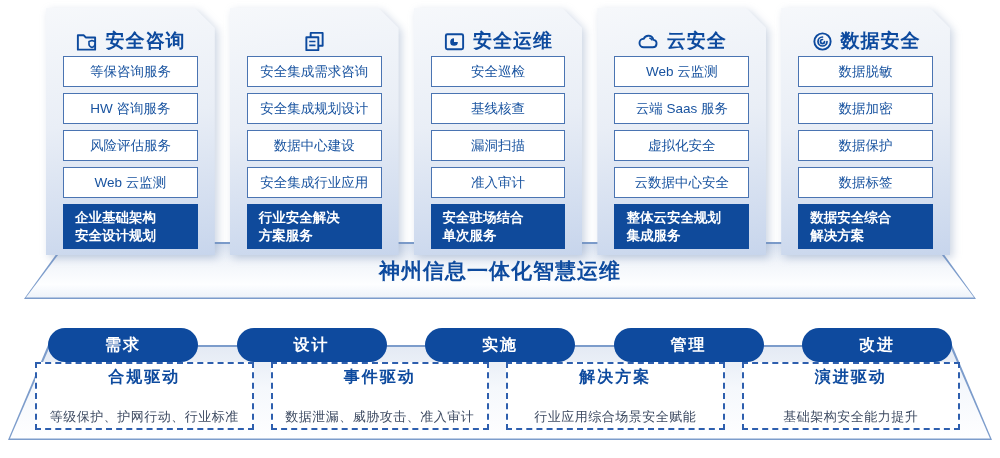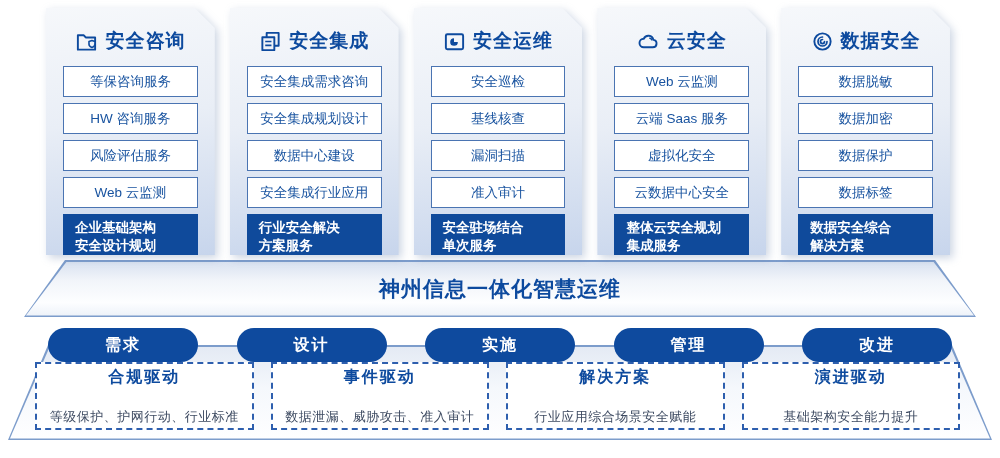--- a/index.html
+++ b/index.html
@@ -4,30 +4,30 @@
 <style>
   html,body{margin:0;padding:0;background:#fff;}
   body{font-family:"Liberation Sans","DejaVu Sans",sans-serif;}
   .stage{position:relative;width:1000px;height:458px;background:#fff;overflow:hidden;}
 
   
   .cards-row{position:absolute;top:8px;left:46px;width:904px;height:247px;display:flex;gap:15px;z-index:3;}
   .card{flex:1;filter:drop-shadow(3px 3px 4px rgba(110,135,175,.35));}
   .card-body{height:100%;clip-path:polygon(0 0,calc(100% - 20px) 0,100% 20px,100% 100%,0 100%);
     background:linear-gradient(172deg,#f6f8fb 0%,#e9eef6 45%,#c7d5ec 100%);padding-top:18px;box-sizing:border-box;}
-  .card-header{height:30px;display:flex;align-items:center;justify-content:center;gap:7px;margin-bottom:10px;}
+  .card-header{height:30px;display:flex;align-items:center;justify-content:center;gap:7px;}
   .card-header svg{display:block;}
   .card-title{font-size:19px;font-weight:700;color:#0d4a9e;letter-spacing:1px;}
   .item{height:29px;margin:0 17px 6px;background:#fff;border:1px solid #4a74b2;display:flex;align-items:center;justify-content:center;
     font-size:13.5px;color:#17529f;white-space:nowrap;}
   .highlight{margin:6px 17px 0;background:#0f4a9b;color:#fff;font-weight:700;font-size:13.5px;line-height:1.3;
     text-align:left;padding:5px 12px;display:flex;flex-direction:column;justify-content:center;}
 
   
-  .banner{position:absolute;top:260px;left:0;width:1000px;height:57px;z-index:1;}
+  .banner{position:absolute;top:242px;left:0;width:1000px;height:57px;z-index:1;}
   .banner .trap-outer{position:absolute;inset:0;background:#7c9ccb;clip-path:polygon(6.5% 0,93.5% 0,97.6% 100%,2.4% 100%);}
   .banner .trap-inner{position:absolute;inset:1.5px 2px;background:linear-gradient(180deg,#d9e2f0 0%,#f2f5fa 35%,#fdfeff 75%,#edf2f9 100%);
     clip-path:polygon(6.5% 0,93.5% 0,97.6% 100%,2.4% 100%);}
   .banner-title{position:absolute;inset:0;display:flex;align-items:center;justify-content:center;
     font-size:21px;font-weight:700;color:#0d4a9e;letter-spacing:1px;}
 
   
   .platform{position:absolute;top:345px;left:0;width:1000px;height:95px;z-index:0;}
   .platform .trap-outer{position:absolute;inset:0;background:#7c9ccb;clip-path:polygon(4.8% 0,95.2% 0,99.2% 100%,0.8% 100%);}
   .platform .trap-inner{position:absolute;inset:1.5px 2px;background:linear-gradient(180deg,#e4eaf4 0%,#f5f8fc 45%,#fefeff 100%);
@@ -88,21 +88,20 @@
     <div class="card">
       <div class="card-body">
         <div class="card-header">
           <span>
             <svg viewBox="0 0 24 24" width="23" height="23" fill="none" stroke="#0d4a9e" stroke-width="2" stroke-linejoin="round">
               <rect x="8" y="3" width="12.5" height="13.5"></rect>
               <rect x="3.5" y="7.5" width="12.5" height="13.5" fill="#eef2f8"></rect>
               <path d="M6.5 12h6.5M6.5 16h6.5" stroke-width="1.7"></path>
             </svg>
           </span>
-          <span class="card-title">安全集成</span>
         </div>
         <div class="item">安全集成需求咨询</div>
         <div class="item">安全集成规划设计</div>
         <div class="item">数据中心建设</div>
         <div class="item">安全集成行业应用</div>
         <div class="highlight">
           <span>行业安全解决</span>
           <span>方案服务</span>
         </div>
       </div>

